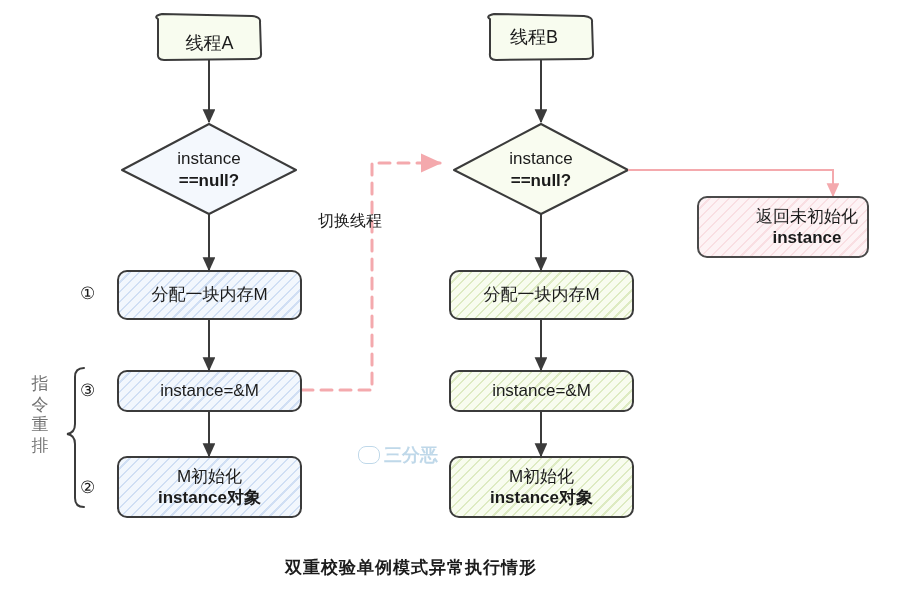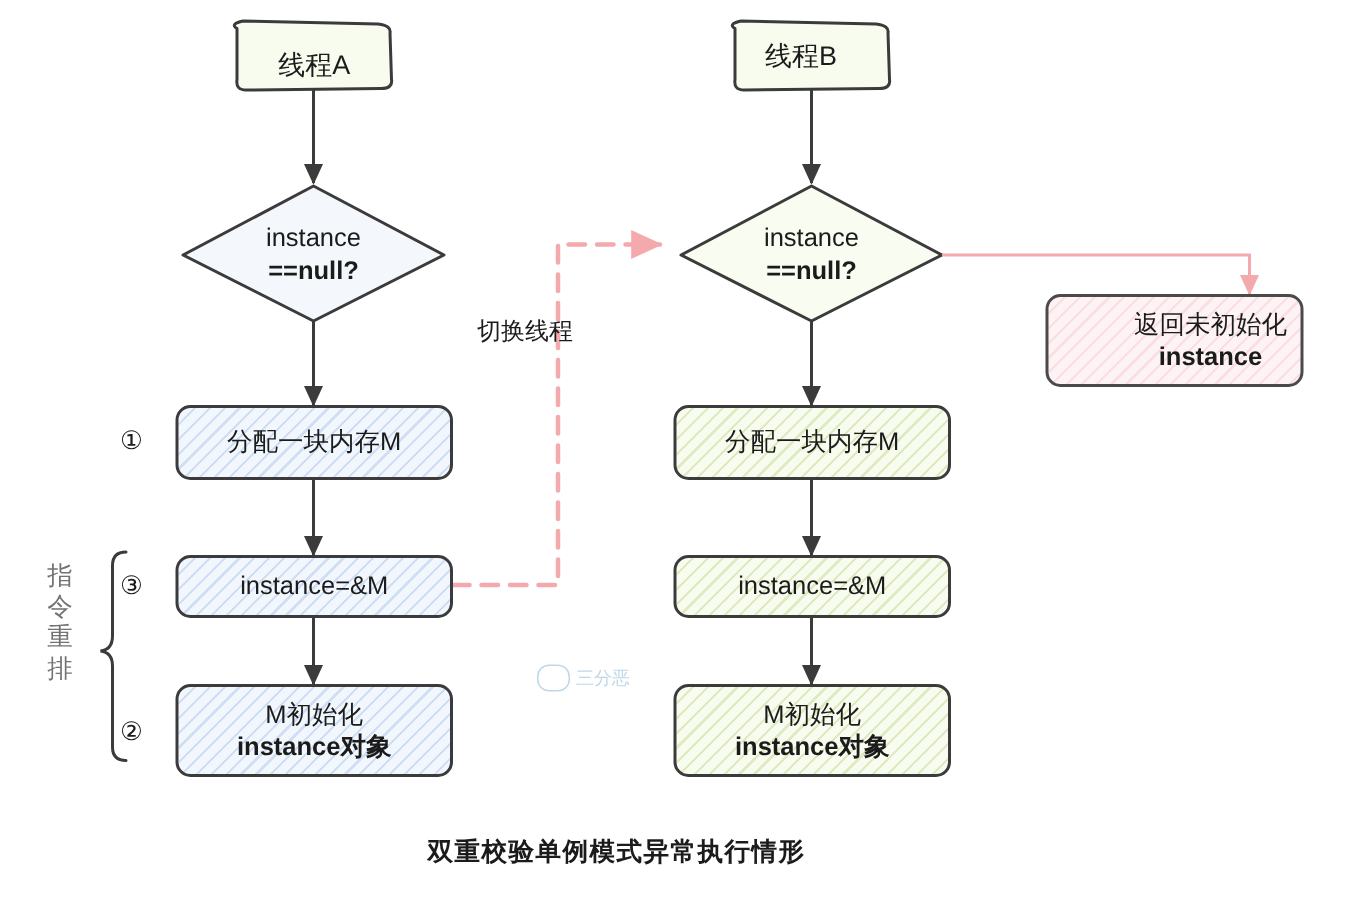--- a/index.html
+++ b/index.html
@@ -107,22 +107,23 @@
     position: absolute;
     font-size: 16px;
     color: #1b1b1b;
   }
   .watermark {
     position: absolute;
     display: flex;
     align-items: center;
     gap: 4px;
     color: #bcd6e8;
-    font-size: 12px;
+    font-size: 18px;
     opacity: 0.95;
+    font-weight: bold;
   }
   .watermark .wm-icon {
     width: 20px;
     height: 16px;
     border-radius: 8px;
     border: 1.5px solid #bcd6e8;
     display: inline-block;
   }
 </style>
 </head>

